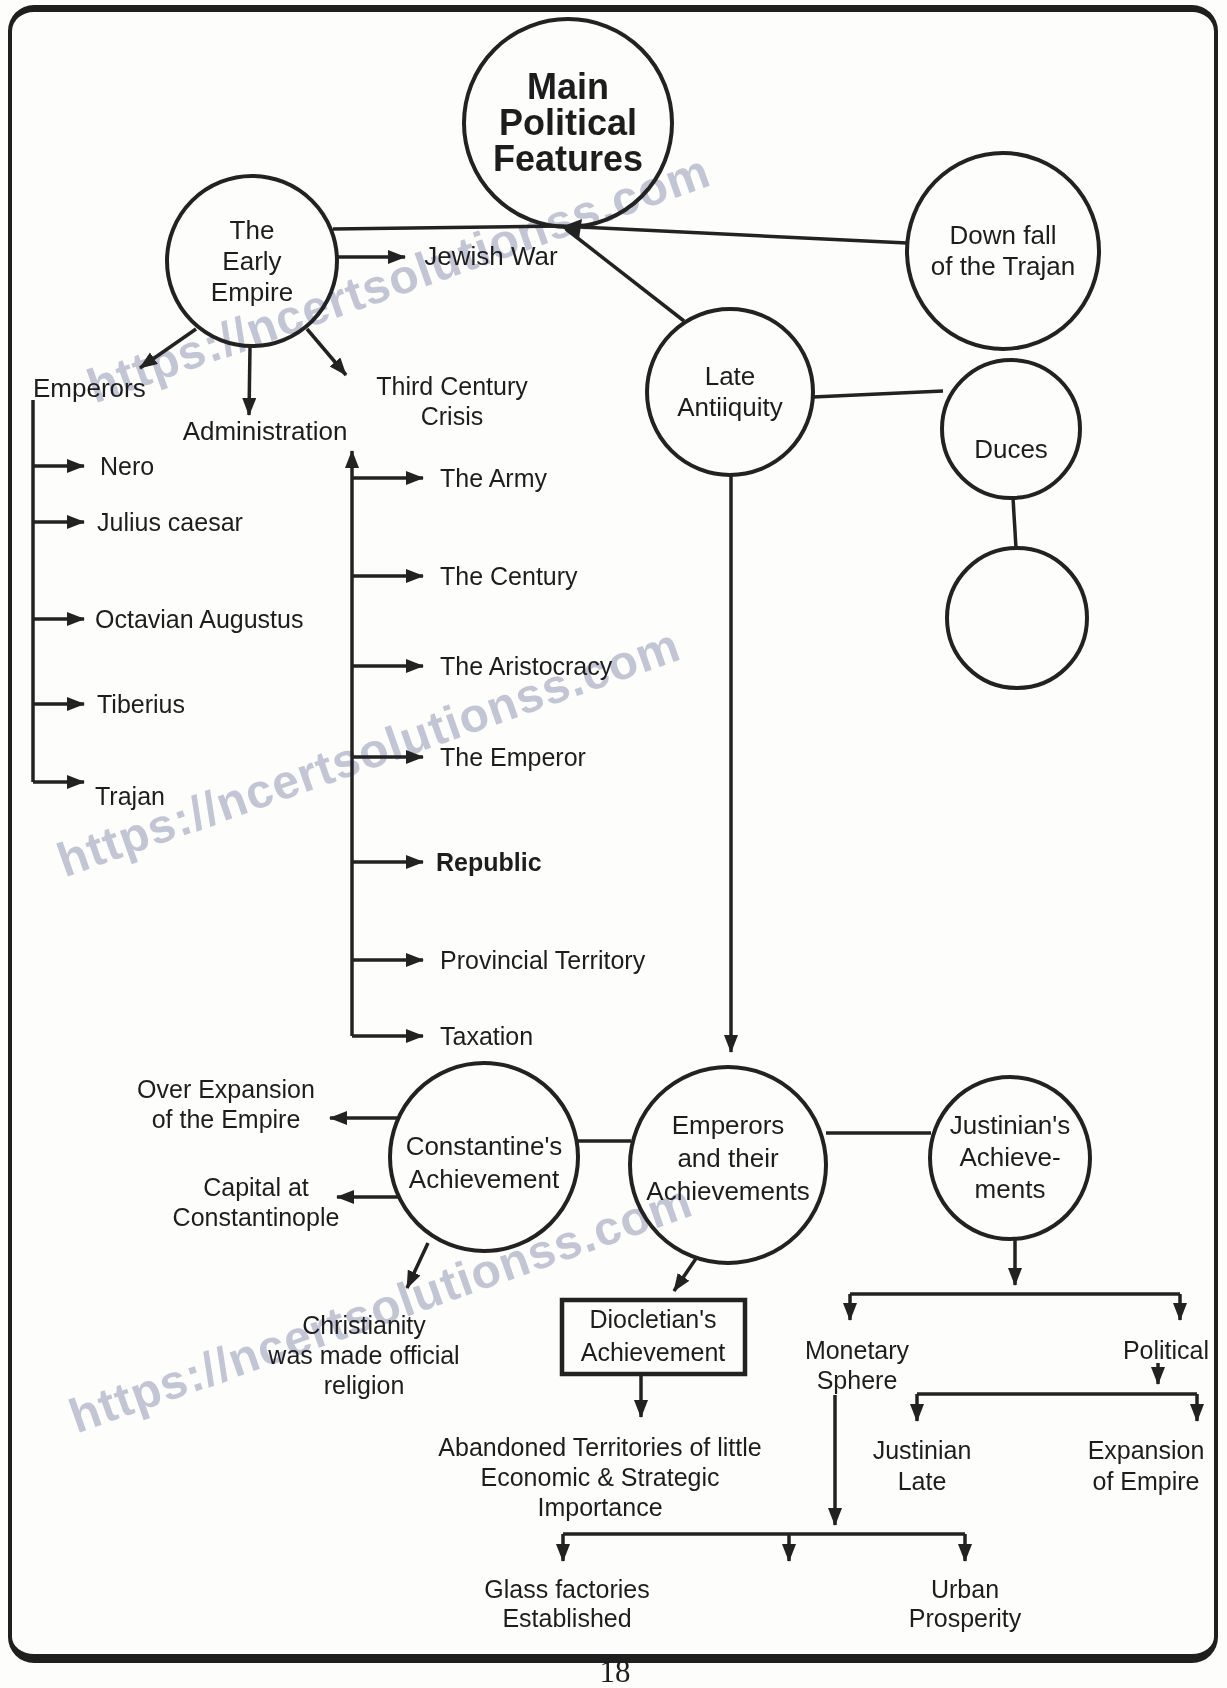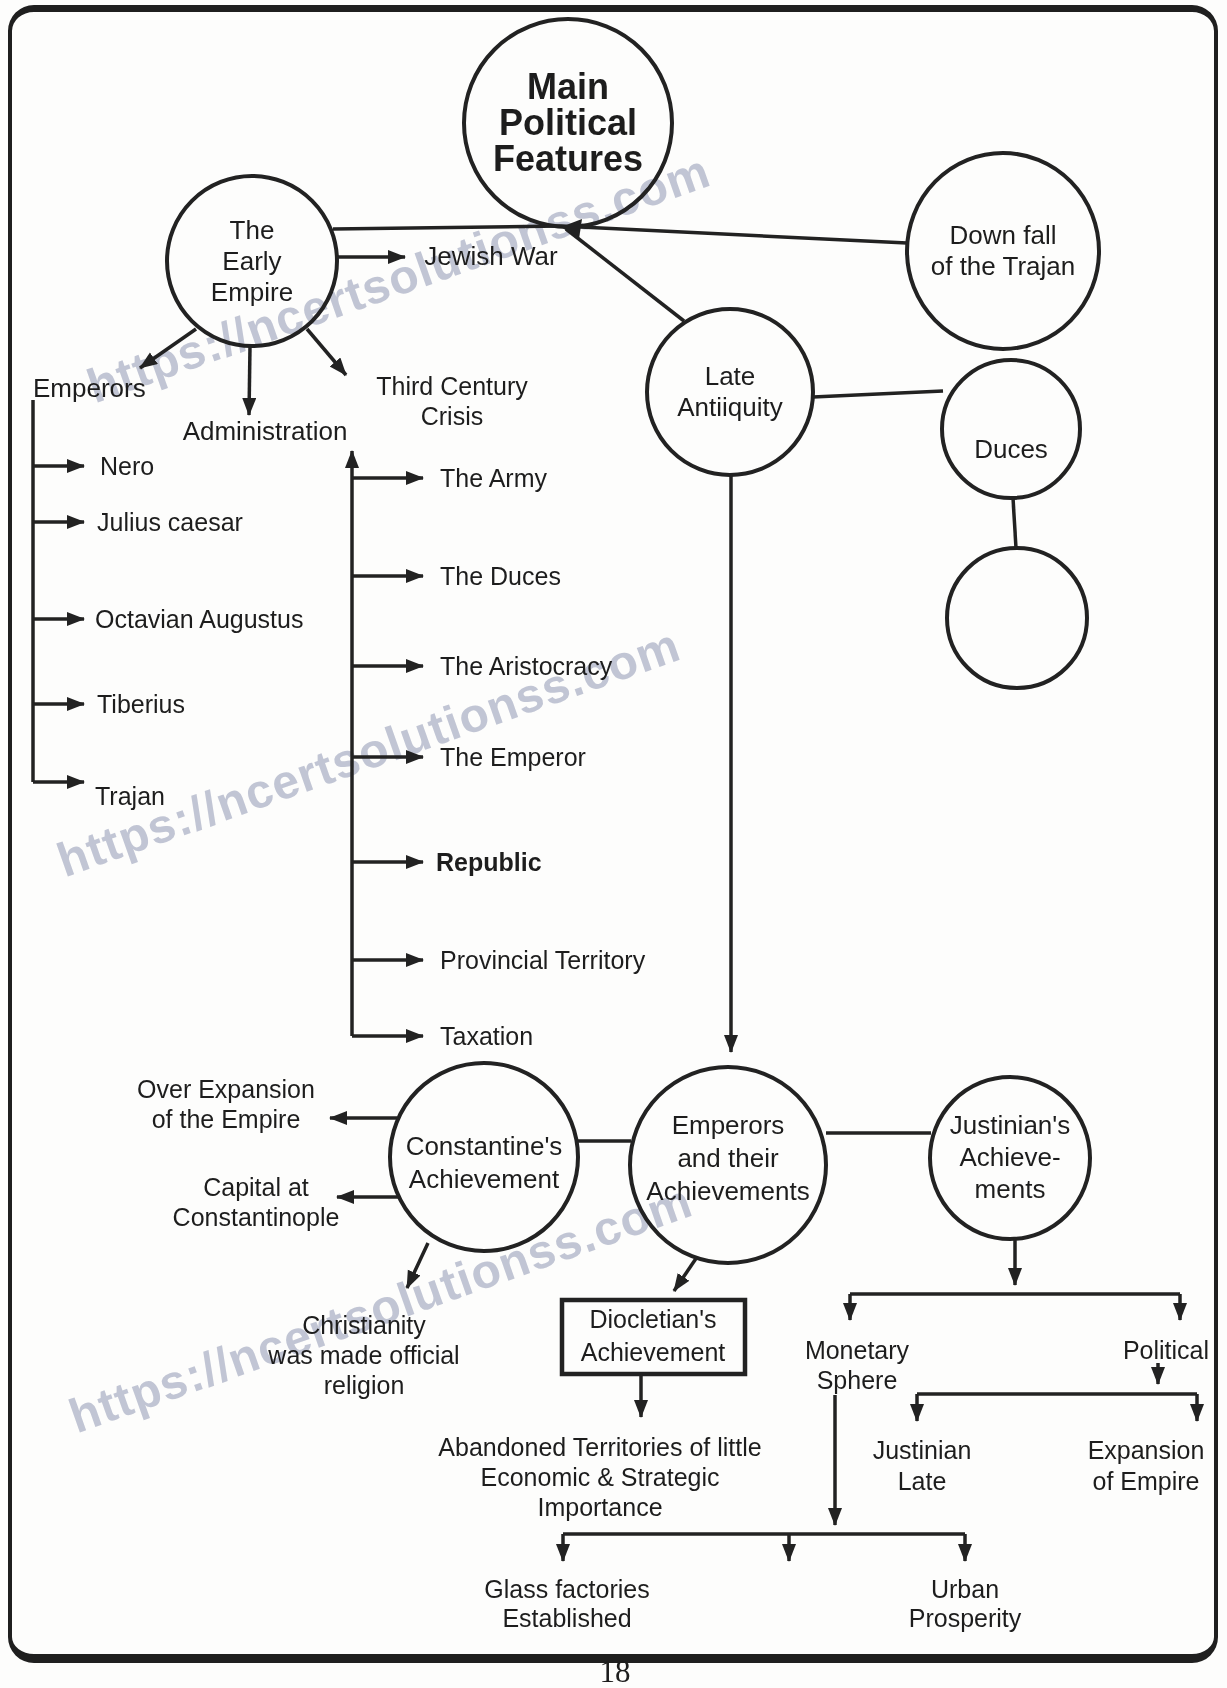--- a/index.html
+++ b/index.html
@@ -152,21 +152,21 @@
   <div class="lbl" style="left:965px;top:1604px;line-height:29px;">Urban
 Prosperity</div>
 
   <div class="item" style="left:100px;top:466px;">Nero</div>
   <div class="item" style="left:97px;top:522px;">Julius caesar</div>
   <div class="item" style="left:95px;top:619px;">Octavian Augustus</div>
   <div class="item" style="left:97px;top:704px;">Tiberius</div>
   <div class="item" style="left:95px;top:796px;">Trajan</div>
 
   <div class="item" style="left:440px;top:478px;">The Army</div>
-  <div class="item" style="left:440px;top:576px;">The Duces</div>
+  <div class="item" style="left:440px;top:576px;">The Century</div>
   <div class="item" style="left:440px;top:666px;">The Aristocracy</div>
   <div class="item" style="left:440px;top:757px;">The Emperor</div>
   <div class="item" style="left:436px;top:862px;font-weight:bold;">Republic</div>
   <div class="item" style="left:440px;top:960px;">Provincial Territory</div>
   <div class="item" style="left:440px;top:1036px;">Taxation</div>
 
   <div class="pageno" style="left:615px;top:1672px;">18</div>
 
 </div>
 

